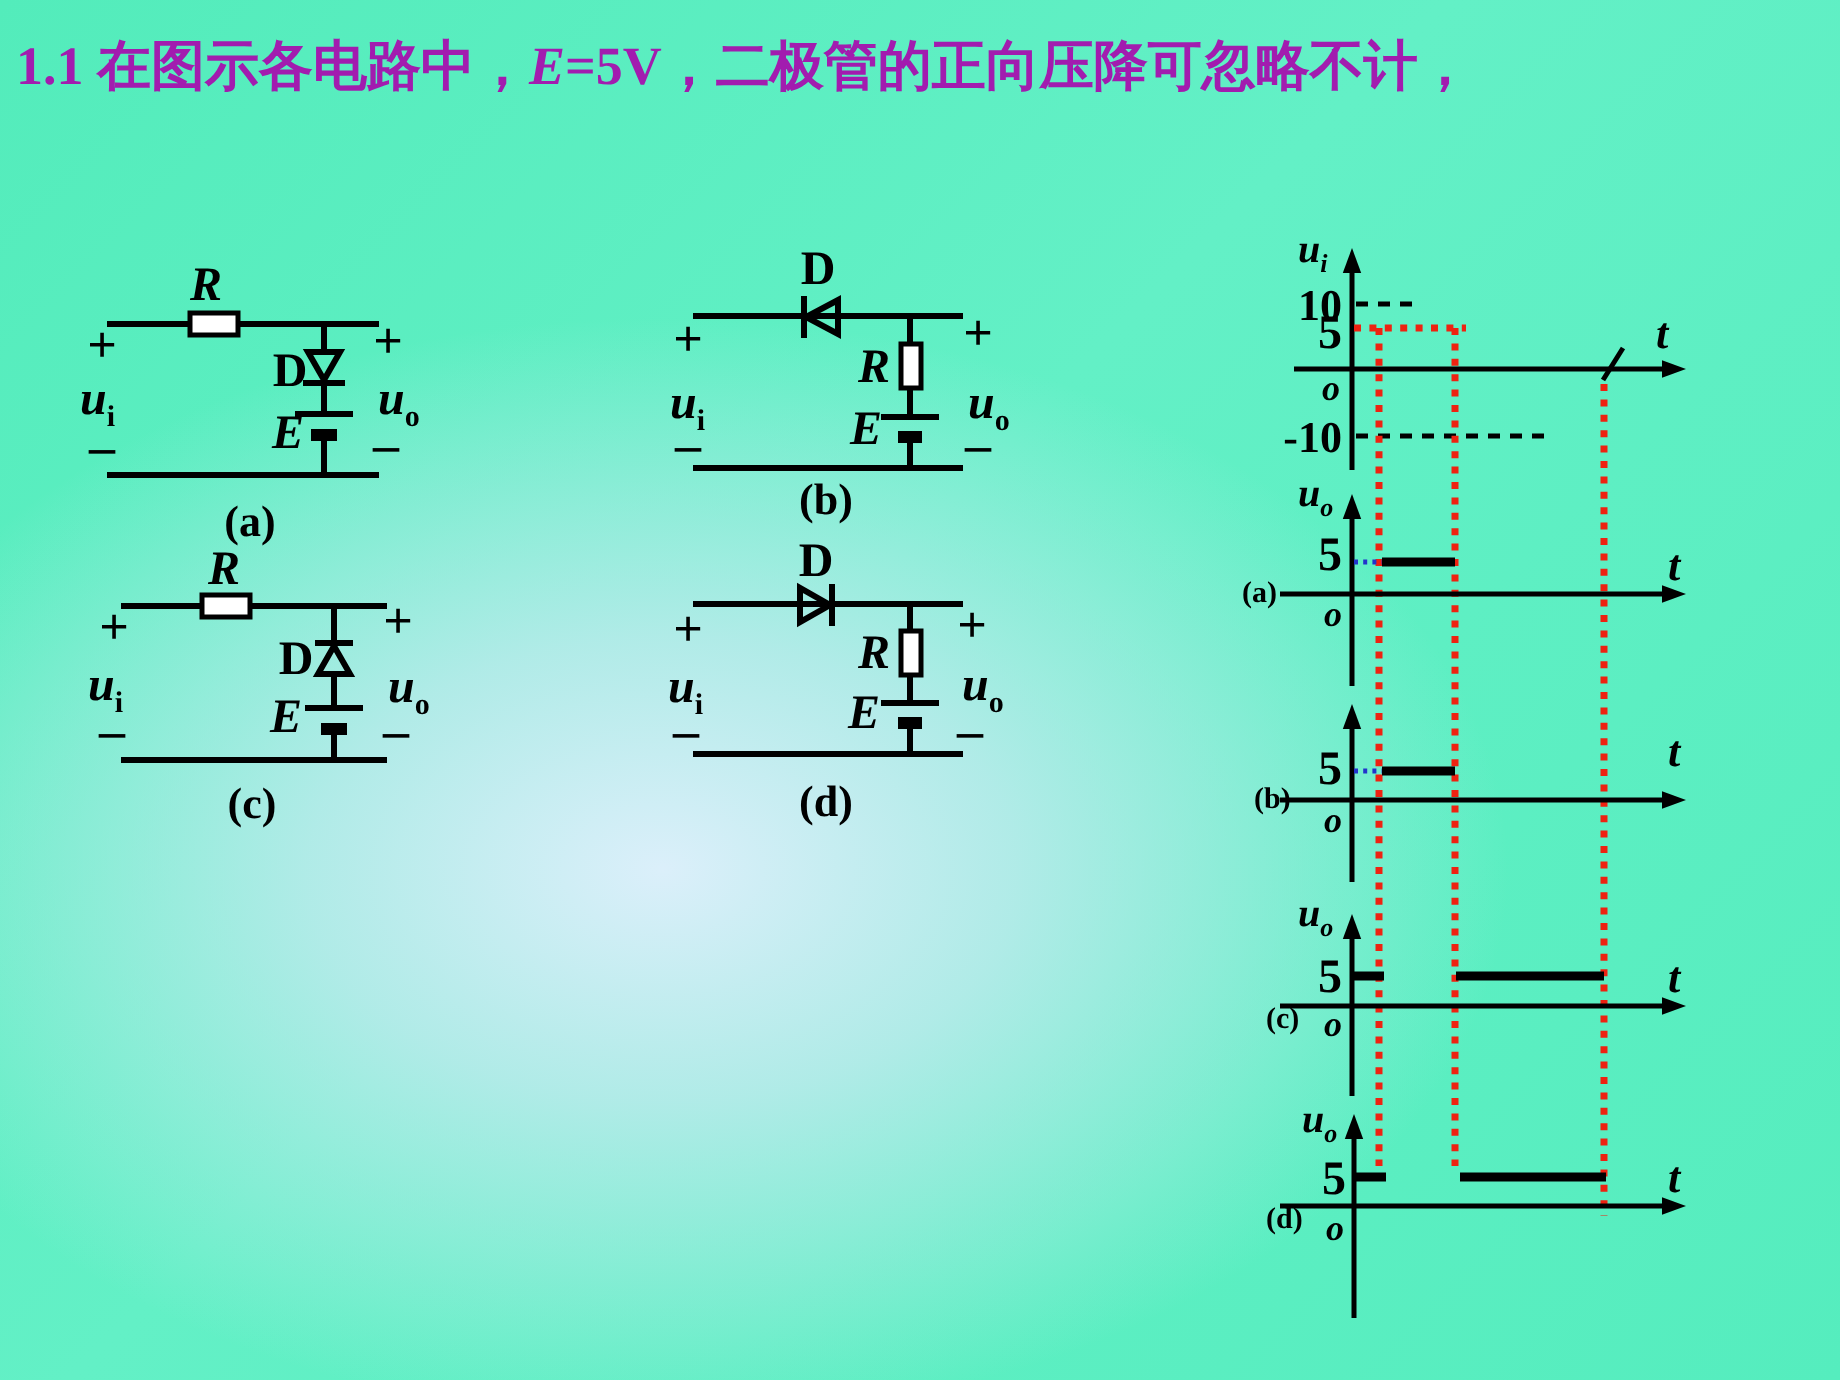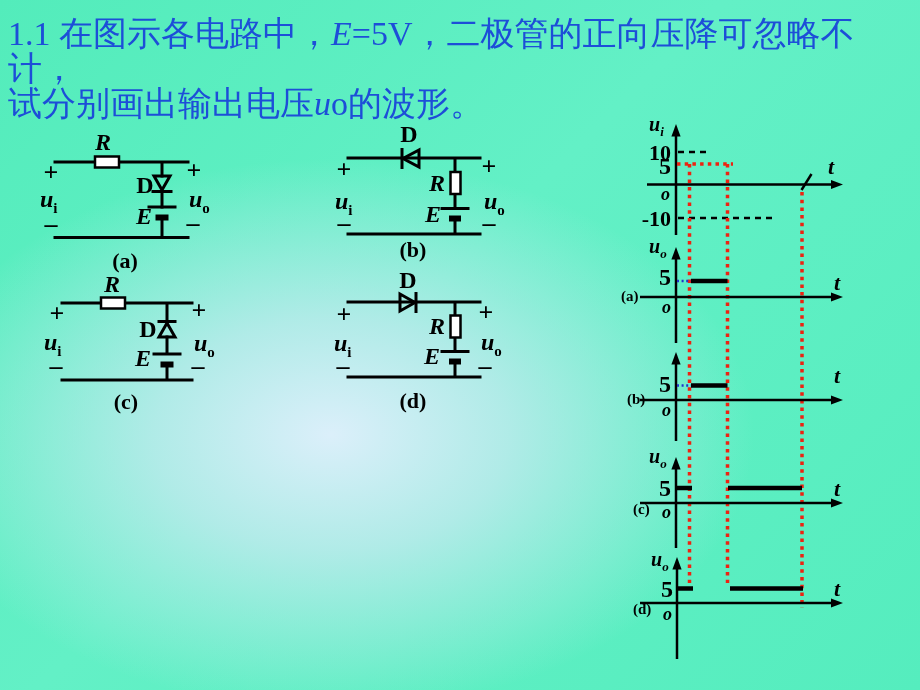--- a/index.html
+++ b/index.html
@@ -5,21 +5,21 @@
   html,body{margin:0;padding:0;}
   body{
     width:920px;height:690px;position:relative;overflow:hidden;
     font-family:"Liberation Serif", serif;
     background:
       radial-gradient(ellipse 46% 40% at 36% 63%, rgba(223,239,252,0.97) 0%, rgba(196,234,240,0.80) 42%, rgba(130,241,208,0.0) 100%),
       linear-gradient(135deg, #53ecbb 0%, #63f0c6 45%, #55edbe 100%);
   }
   .title{
     position:absolute;left:8px;top:16px;width:880px;
-    font-weight:normal;font-size:34px;line-height:35px;color:#1d4ed8;
+    font-weight:bold;font-size:27px;line-height:35px;color:#a21caf;
   }
   .it{font-style:italic;}
   svg{position:absolute;left:0;top:0;}
   svg text{fill:#000;font-weight:bold;font-family:"Liberation Serif", serif;}
   .wire{stroke:#000;stroke-width:3;fill:none;stroke-linecap:square;}
   .thick{stroke:#000;stroke-width:6;fill:none;stroke-linecap:butt;}
   .res{fill:#ffffff;stroke:#000;stroke-width:2.5;}
   .dio{fill:none;stroke:#000;stroke-width:3;stroke-linejoin:miter;}
   .axis{stroke:#000;stroke-width:2.5;fill:none;}
   .dash{stroke:#000;stroke-width:2.5;stroke-dasharray:6 5;fill:none;}
@@ -37,21 +37,20 @@
   .tick5{font-size:24px;}
   .torig{font-size:18px;font-style:italic;}
   .tlab{font-size:22px;font-style:italic;}
   .ptag{font-size:15px;}
 </style>
 </head>
 <body>
 
 <div class="title">
   <div><span>1.1 在图示各电路中，</span><span class="it">E</span><span>=5V，二极管的正向压降可忽略不计，</span></div>
-  <div><span>试分别画出输出电压</span><span class="it">u</span><span>o</span><span>的波形。</span></div>
 </div>
 
 <svg width="920" height="690" viewBox="0 0 920 690">
 
   <g>
     <path class="wire" d="M55,162 H188 M55,237.5 H188 M162,162 V176 M162,191.5 V207 M162,219 V237.5"></path>
     <rect class="res" x="95" y="156.5" width="24" height="11"></rect>
     <polygon class="dio" points="154,176 170,176 162,190"></polygon>
     <path class="wire" d="M153,191.5 H171"></path>
     <path class="wire" d="M149,207 H175"></path>

